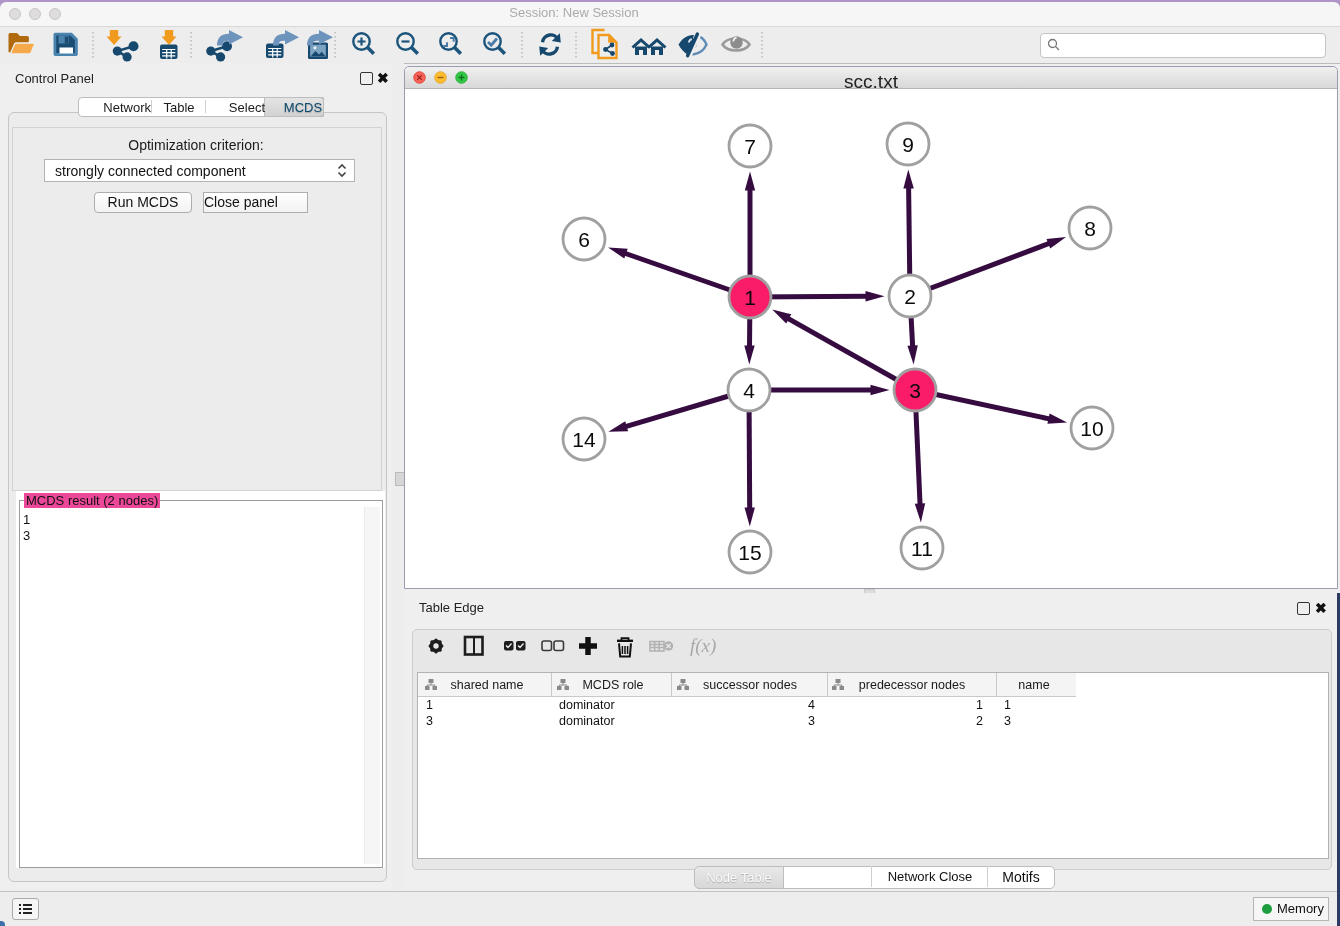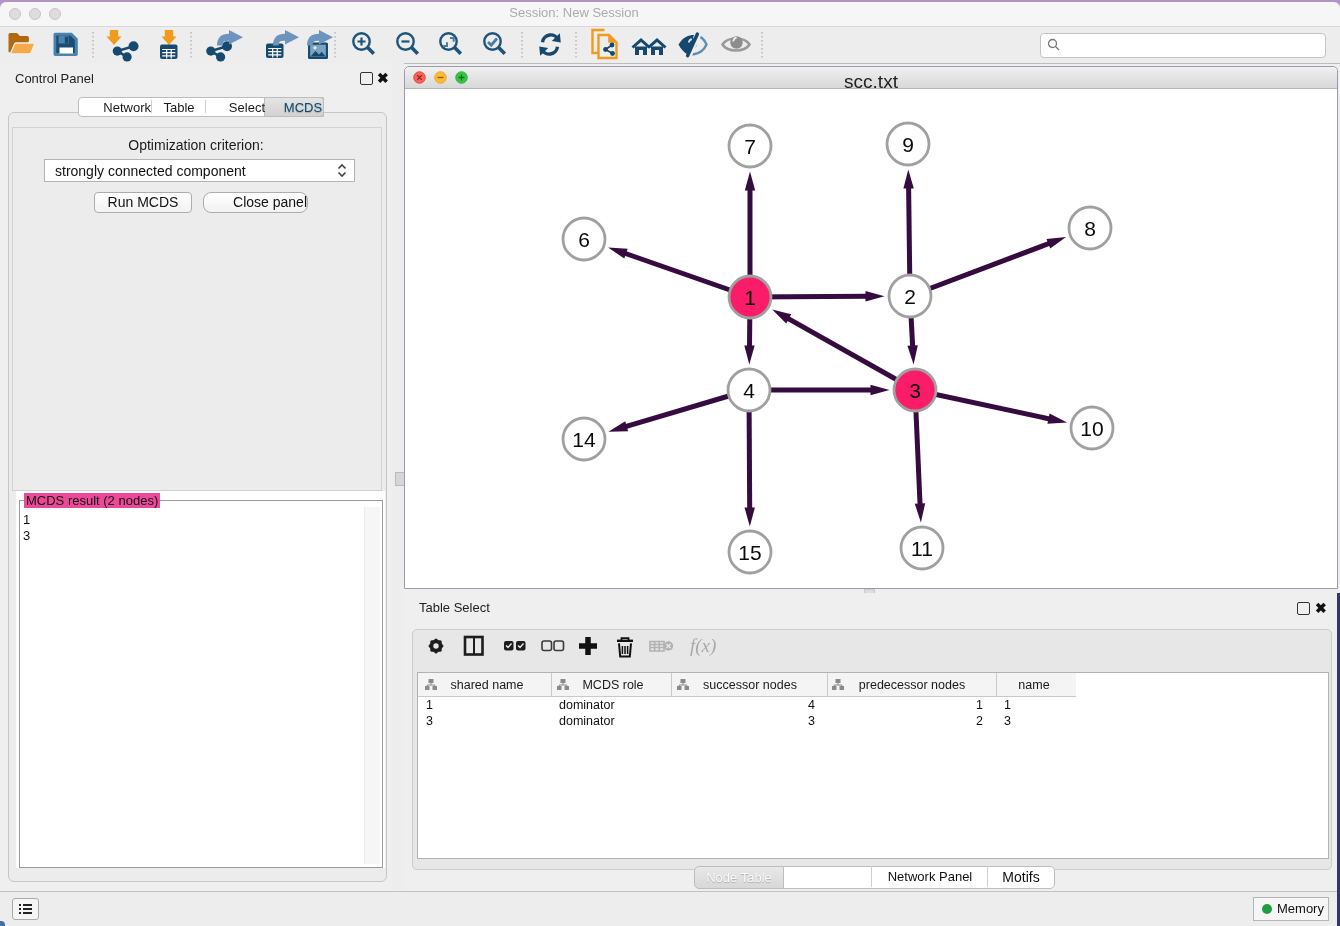--- a/index.html
+++ b/index.html
@@ -195,21 +195,21 @@
 
   <div class="abs" style="left:44px;top:96px;width:309px;height:21px;background:#fff;border:1px solid #b3b3b3;border-radius:0;">
     <div class="abs" style="left:10px;top:3px;font-size:14px;color:#111;">strongly connected component</div>
     <svg class="abs" style="right:6px;top:3px;" width="12" height="15" viewBox="0 0 12 15">
         <path d="M2.5 5.5 L6 2 L9.5 5.5" fill="none" stroke="#444" stroke-width="1.6"></path>
         <path d="M2.5 9.5 L6 13 L9.5 9.5" fill="none" stroke="#444" stroke-width="1.6"></path>
       </svg>
   </div>
 
   <div class="abs" style="left:94px;top:129px;width:96px;height:19px;background:linear-gradient(#ffffff,#f2f2f2);border:1px solid #adadad;border-radius:4px;text-align:center;font-size:14px;color:#111;line-height:19px;">Run MCDS</div>
-  <div class="abs" style="left:203px;top:129px;width:103px;height:19px;background:linear-gradient(#ffffff,#f2f2f2);border:1px solid #adadad;border-radius:8px;text-align:right;font-size:14px;color:#111;line-height:19px;">Close panel</div>
+  <div class="abs" style="left:203px;top:129px;width:103px;height:19px;background:linear-gradient(#ffffff,#f2f2f2);border:1px solid #adadad;border-radius:0;text-align:left;font-size:14px;color:#111;line-height:19px;">Close panel</div>
 
   <div class="abs" style="left:16px;top:428px;width:369px;height:377px;background:#fff;"></div>
 
   <div class="abs" style="left:19px;top:437px;width:362px;height:366px;border:1px solid #9b9b9b;"></div>
   <div class="abs" style="left:24px;top:430px;background:#ec4899;padding:0 2px;font-size:13px;color:#111;">MCDS result (2 nodes)</div>
   <div class="abs" style="left:23px;top:449px;font-size:13px;color:#111;line-height:16px;">1<br>3</div>
 
   <div class="abs" style="left:364px;top:444px;width:15px;height:357px;background:#f6f6f6;border-left:1px solid #ececec;"></div>
 </div>
 
@@ -283,21 +283,21 @@
     <circle cx="179" cy="351" r="21" fill="#ffffff" stroke="#a0a0a0" stroke-width="2.8"></circle>
     <text x="179" y="358.5" text-anchor="middle" font-size="21" fill="#0a0a0a">14</text>
     <circle cx="345" cy="464" r="21" fill="#ffffff" stroke="#a0a0a0" stroke-width="2.8"></circle>
     <text x="345" y="471.5" text-anchor="middle" font-size="21" fill="#0a0a0a">15</text>
   </svg>
 </div>
 
 <div class="abs" style="left:864px;top:589px;width:9px;height:6px;background:#ddd;border:1px solid #ccc;"></div>
 
 <div class="abs" id="tablepanel" style="left:404px;top:593px;width:933px;height:297px;background:#efefef;">
-  <div class="abs" style="left:15px;top:7px;font-size:13px;color:#222;">Table Select</div>
+  <div class="abs" style="left:15px;top:7px;font-size:13px;color:#222;">Table Edge</div>
   <div class="abs" style="left:893px;top:9px;width:11px;height:11px;border:1.5px solid #333;border-radius:2px;"></div>
   <div class="abs" style="left:911px;top:7px;font-size:14px;font-weight:bold;color:#111;">✖</div>
 
   <div class="abs" style="left:8px;top:36px;width:918px;height:239px;background:#e7e7e7;border:1px solid #cccccc;border-radius:5px;"></div>
 
   <svg class="abs" style="left:0;top:36px;" width="330" height="36" viewBox="0 0 330 36">
     <defs>
       <g id="chkbx">
           <rect x="0" y="0" width="9.5" height="9.5" rx="2"></rect>
         </g>
@@ -381,21 +381,21 @@
   <div class="abs" style="left:22px;top:121px;font-size:12.5px;color:#111;">3</div>
   <div class="abs" style="left:155px;top:121px;font-size:12.5px;color:#111;">dominator</div>
   <div class="abs" style="left:267px;top:121px;width:144px;text-align:right;font-size:12.5px;color:#111;">3</div>
   <div class="abs" style="left:423px;top:121px;width:156px;text-align:right;font-size:12.5px;color:#111;">2</div>
   <div class="abs" style="left:600px;top:121px;font-size:12.5px;color:#111;">3</div>
 </div>
 
 <div class="abs" style="left:694px;top:866px;width:88px;height:21px;background:linear-gradient(#e8e8e8,#d8d8d8);border:1px solid #bdbdbd;border-radius:5px 0 0 5px;color:#fafafa;text-shadow:0 1px 1px #aaa;font-size:13px;text-align:center;line-height:21px;">Node Table</div>
 <div class="abs" style="left:783px;top:866px;width:270px;height:21px;background:#fff;border:1px solid #bdbdbd;border-radius:0 5px 5px 0;"></div>
 <div class="abs" style="left:783px;top:866px;width:88px;font-size:13px;color:#111;text-align:center;line-height:22px;margin-top:40px;">Edge Table</div>
-<div class="abs" style="left:871px;top:866px;width:116px;font-size:13px;color:#111;text-align:center;line-height:22px;border-left:1px solid #cfcfcf;height:21px;">Network Panel</div>
+<div class="abs" style="left:871px;top:866px;width:116px;font-size:13px;color:#111;text-align:center;line-height:22px;border-left:1px solid #cfcfcf;height:21px;">Network Close</div>
 <div class="abs" style="left:987px;top:866px;width:66px;font-size:14px;color:#111;text-align:center;line-height:22px;border-left:1px solid #cfcfcf;height:21px;">Motifs</div>
 
 <div class="abs" style="left:0;top:891px;width:1340px;height:35px;background:#ededed;border-top:1px solid #c2c2c2;"></div>
 <div class="abs" style="left:12px;top:898px;width:25px;height:20px;background:#f5f5f5;border:1px solid #aaa;border-radius:3px;">
 <svg width="25" height="20" viewBox="0 0 25 20">
       <g fill="#222">
         <rect x="6" y="5" width="2" height="2"></rect>
         <rect x="10" y="5" width="9" height="2"></rect>
         <rect x="6" y="9" width="2" height="2"></rect>
         <rect x="10" y="9" width="9" height="2"></rect>

